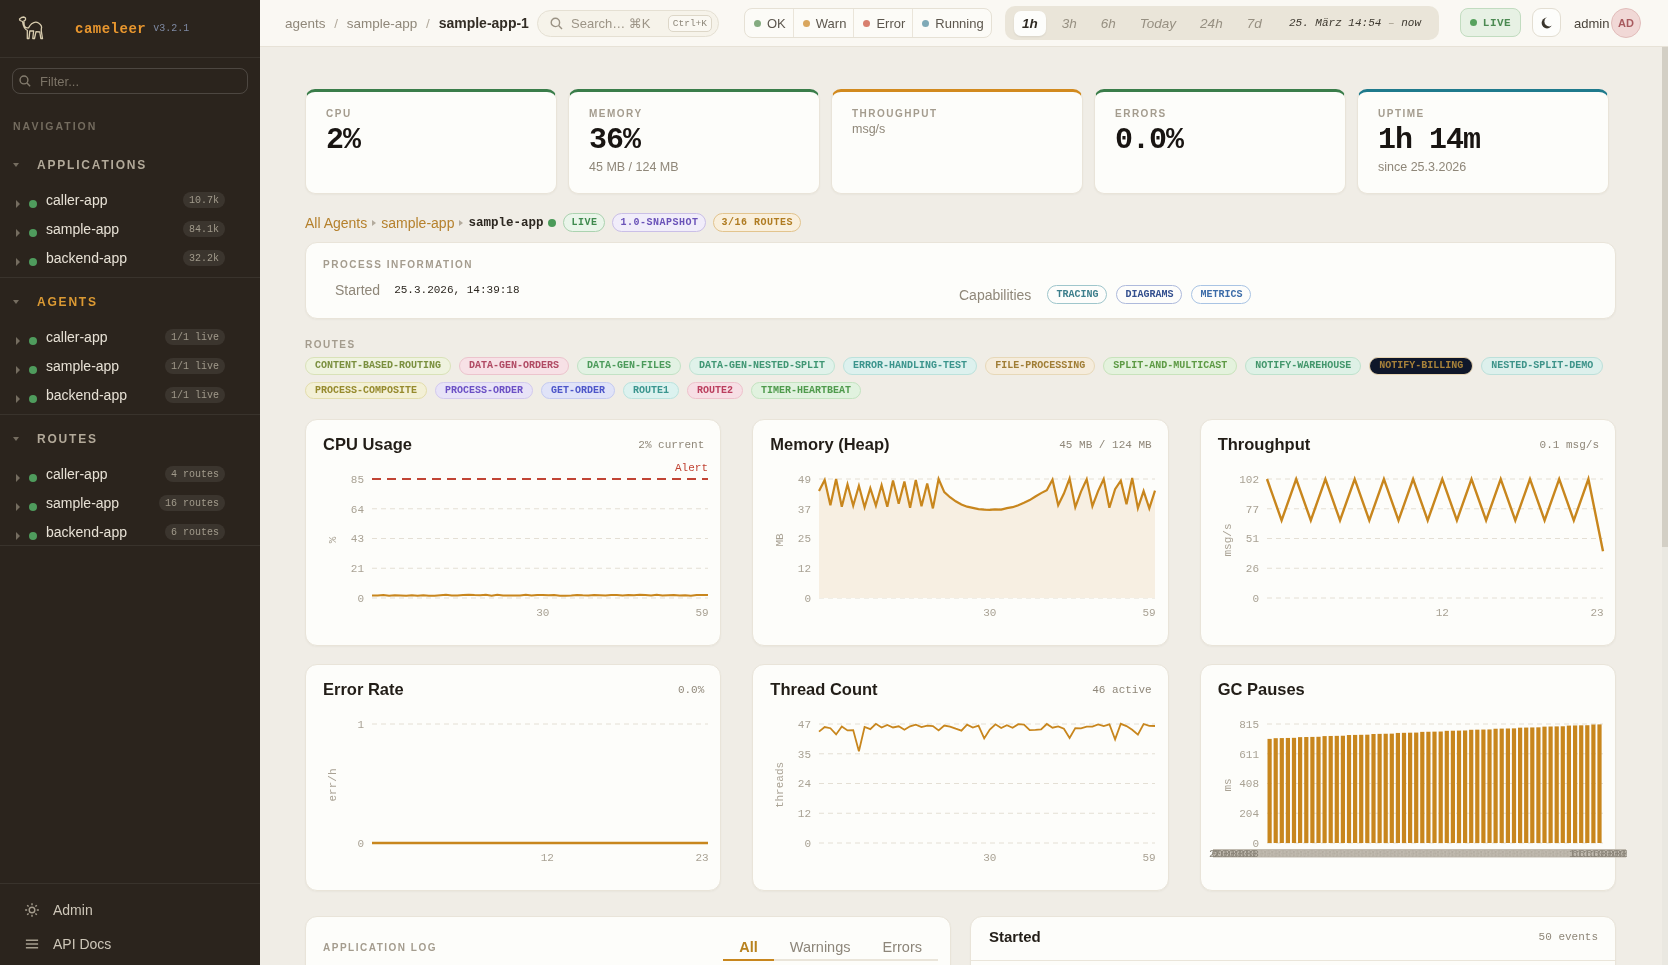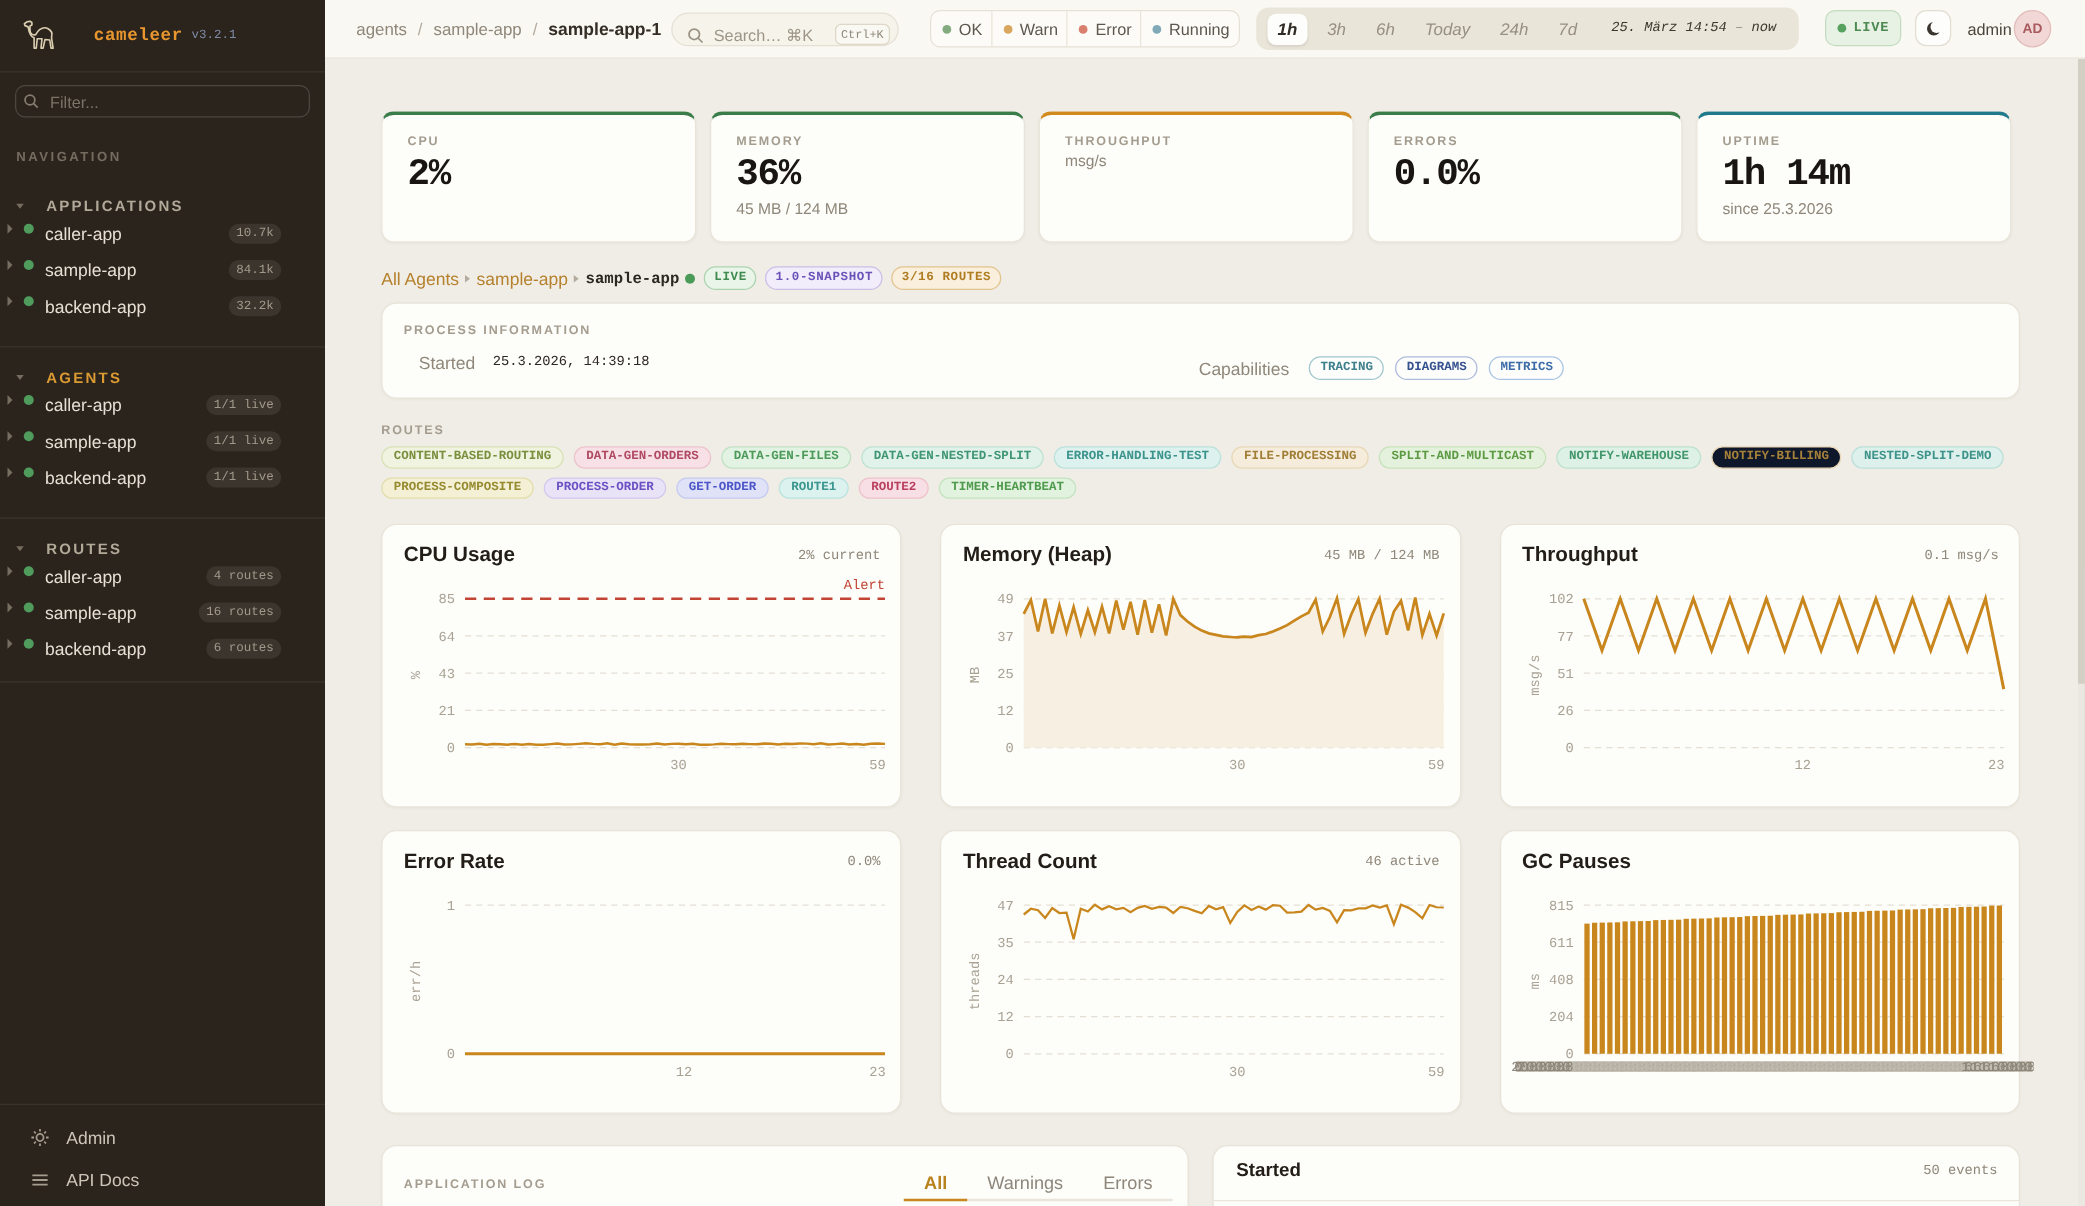--- a/index.html
+++ b/index.html
@@ -8,34 +8,34 @@
 .logo .brand { font-family:"Liberation Mono",monospace; font-weight:bold; font-size:14px; color:#e8962e; margin-left:28px; letter-spacing:0.5px; }
 .logo .ver { font-family:"Liberation Mono",monospace; font-size:10px; color:#7e89a3; margin-left:7px; }
 .filterbox { margin:10px 12px 0 12px; height:26px; border:1px solid rgba(255,255,255,0.16); border-radius:8px; display:flex; align-items:center; padding-left:5px; }
 .filterbox span { color:#7b7366; font-size:13px; margin-left:8px; }
 .navlabel { margin:26px 0 0 13px; font-size:10.5px; font-weight:bold; letter-spacing:2px; color:#746c5f; }
 .nsec { padding:9px 0 11px 0; border-bottom:1px solid rgba(255,255,255,0.07); }
 .nsec.first { margin-top:9px; }
 .nhead { display:flex; align-items:center; padding-left:13px; font-size:12px; font-weight:bold; letter-spacing:1.8px; color:#b2a999; height:29px; }
 .nhead.orange { color:#dc9a33; }
 .tridown { width:0; height:0; border-top:4px solid #756d60; border-left:3.5px solid transparent; border-right:3.5px solid transparent; margin-right:18px; }
-.nitem { display:flex; align-items:flex-start; height:29px; padding:0 35px 0 6px; }
+.nitem { display:flex; align-items:flex-end; height:29px; padding:0 35px 0 16px; }
 .tri { width:0; height:0; border-left:4.5px solid #756d60; border-top:4px solid transparent; border-bottom:4px solid transparent; margin-right:9px; }
 .dot { width:8px; height:8px; border-radius:50%; background:#4f9c5d; margin-right:9px; flex:none; }
 .nname { font-size:14px; color:#e7e1d5; flex:1; }
 .nbadge { font-family:"Liberation Mono",monospace; font-size:10px; color:#a19a8b; background:rgba(255,255,255,0.08); padding:2.5px 6px; border-radius:999px; }
 .sfoot { position:absolute; left:0; right:0; bottom:0; border-top:1px solid rgba(255,255,255,0.07); padding:9px 0 4px 0; }
 .sfitem { display:flex; align-items:center; height:34px; padding-left:24px; }
 .sfitem span { font-size:14px; color:#cdc6b8; margin-left:13px; }
 
 #topbar { position:fixed; left:260px; top:0; width:1408px; height:47px; background:#faf8f3; border-bottom:1px solid #e7e2d7; z-index:4; }
 .crumbs { position:absolute; left:25px; top:15px; font-size:13.5px; color:#8f8779; }
 .crumbs .sep { color:#b3ab9d; margin:0 5px; }
 .crumbs b { color:#332d25; font-weight:bold; font-size:14px; }
-.search { position:absolute; left:277px; top:10px; width:182px; height:27px; background:#f6f3ea; border:1px solid #e5e0d3; border-radius:999px; display:flex; align-items:flex-end; padding:0 6px 0 11px; }
+.search { position:absolute; left:277px; top:10px; width:182px; height:27px; background:#f6f3ea; border:1px solid #e5e0d3; border-radius:999px; display:flex; align-items:center; padding:0 6px 0 11px; }
 .search .stext { font-size:13px; color:#9c9486; margin-left:7px; flex:1; }
 .skey { font-family:"Liberation Mono",monospace; font-size:9.5px; color:#8f897c; border:1px solid #ddd7c8; border-radius:5px; padding:2px 4px; background:#faf8f2; }
 .legend { position:absolute; left:484px; top:8px; height:30px; background:#fcfbf7; border:1px solid #e6e1d5; border-radius:8px; display:flex; align-items:center; }
 .litem { display:flex; align-items:center; padding:0 7px 0 9px; height:100%; border-left:1px solid #eae5da; font-size:13px; color:#5d574e; }
 .litem:first-child { border-left:none; }
 .ldot { width:7px; height:7px; border-radius:50%; margin-right:6px; }
 .timegrp { position:absolute; left:745px; top:6px; width:434px; height:34px; background:#eae5d9; border-radius:10px; display:flex; align-items:center; padding:0 5px 0 9px;font-style:italic; }
 .tbtn { font-size:13.5px; color:#979082; padding:5px 8px; margin-right:8px; }
 .tbtn.act { background:#fdfdfb; color:#2f2a23; font-weight:bold; border-radius:7px; box-shadow:0 1px 2px rgba(0,0,0,0.08); }
 .tdate { font-family:"Liberation Mono",monospace; font-size:11px; color:#3d382f; margin-left:auto; margin-right:13px; white-space:nowrap; }

